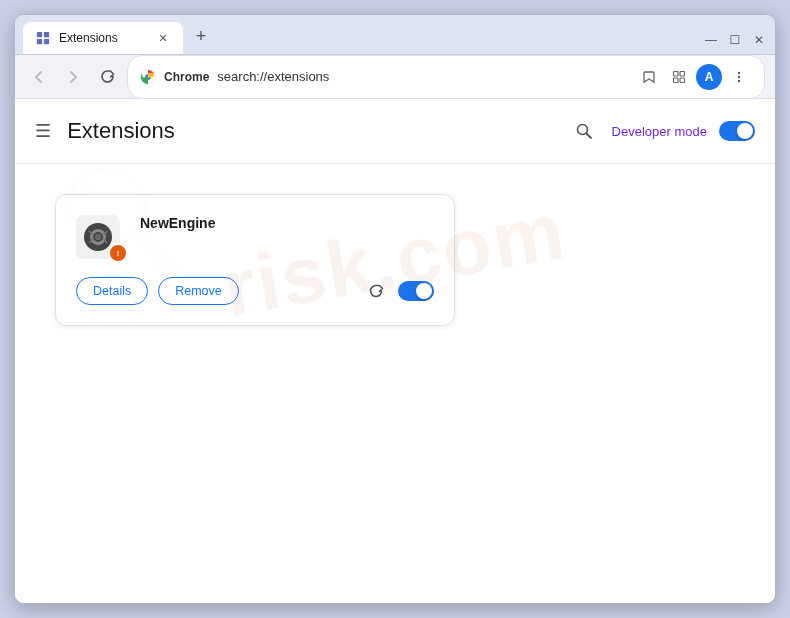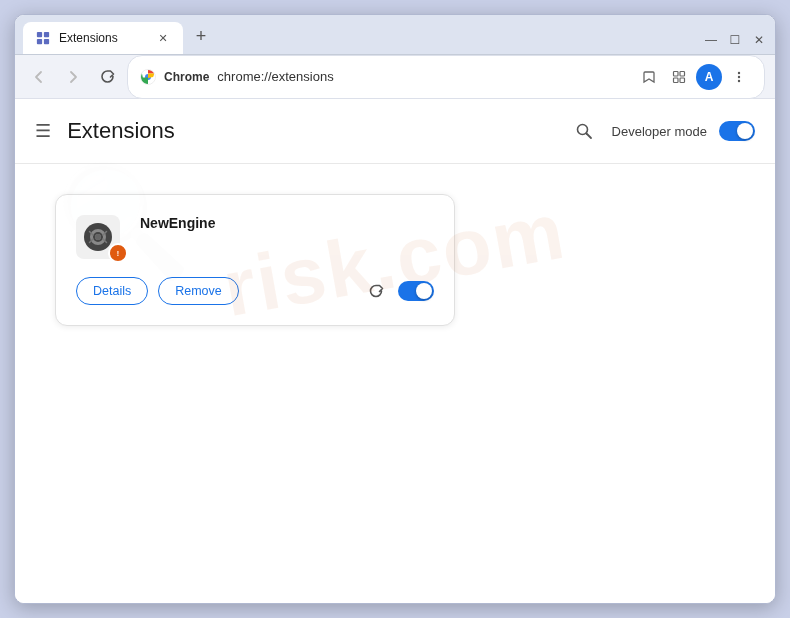--- a/index.html
+++ b/index.html
@@ -205,21 +205,21 @@
       display: flex;
       align-items: center;
       justify-content: center;
       cursor: pointer;
       color: #555;
       font-size: 16px;
       border-radius: 50%;
     }
     .dev-mode-label {
       font-size: 13px;
-      color: #404040;
+      color: #6d28d9;
     }
     .toggle {
       width: 36px;
       height: 20px;
       background: #1a73e8;
       border-radius: 10px;
       position: relative;
       cursor: pointer;
     }
     .toggle::after {
@@ -431,21 +431,21 @@
     <div class="address-bar">
 
       <svg class="chrome-logo" viewBox="0 0 16 16" xmlns="http://www.w3.org/2000/svg">
         <circle cx="8" cy="8" r="7.5" fill="#fff" stroke="#ddd" stroke-width="0.5"></circle>
         <circle cx="8" cy="8" r="3" fill="#4285f4"></circle>
         <path d="M8 1a7 7 0 0 1 6.06 3.5H8z" fill="#ea4335"></path>
         <path d="M1.94 4.5A7 7 0 0 0 8 15V8.5H2.87z" fill="#34a853"></path>
         <path d="M14.06 4.5H8v4.5l5.13-1A7 7 0 0 0 14.06 4.5z" fill="#fbbc05"></path>
       </svg>
       <span class="chrome-brand">Chrome</span>
-      <span class="address-text">chrome://extensions</span>
+      <span class="address-text">search://extensions</span>
       <div class="address-bar-icons">
         <div class="addr-icon">
           <svg width="14" height="14" viewBox="0 0 14 14" fill="none">
               <path d="M3 2h8a1 1 0 0 1 1 1v9l-5-3-5 3V3a1 1 0 0 1 1-1z" stroke="#666" stroke-width="1.3"></path>
             </svg>
         </div>
         <div class="addr-icon">
           <svg width="14" height="14" viewBox="0 0 14 14" fill="none">
               <rect x="1.5" y="1.5" width="4.5" height="4.5" rx="0.8" stroke="#666" stroke-width="1.2"></rect>
               <rect x="8" y="1.5" width="4.5" height="4.5" rx="0.8" stroke="#666" stroke-width="1.2"></rect>

